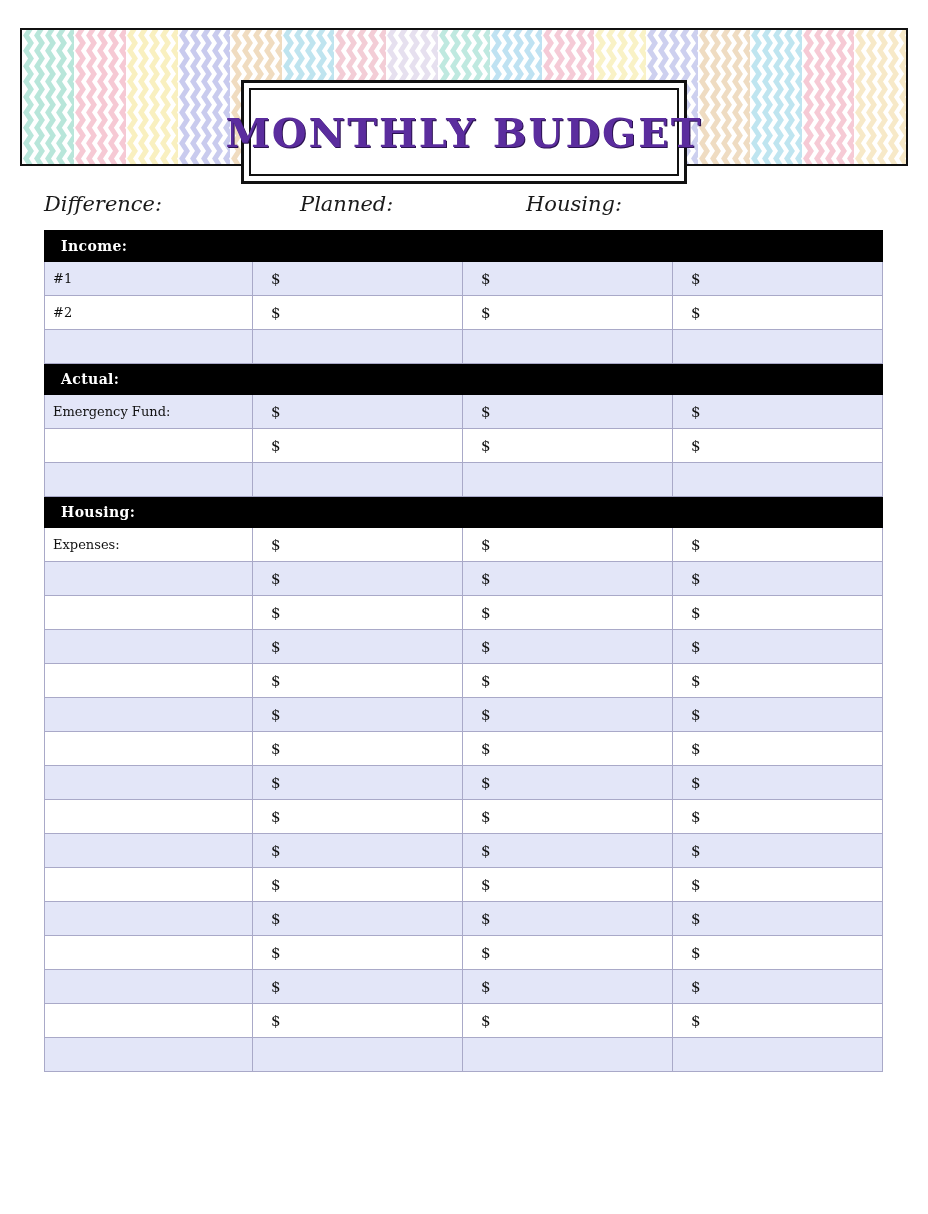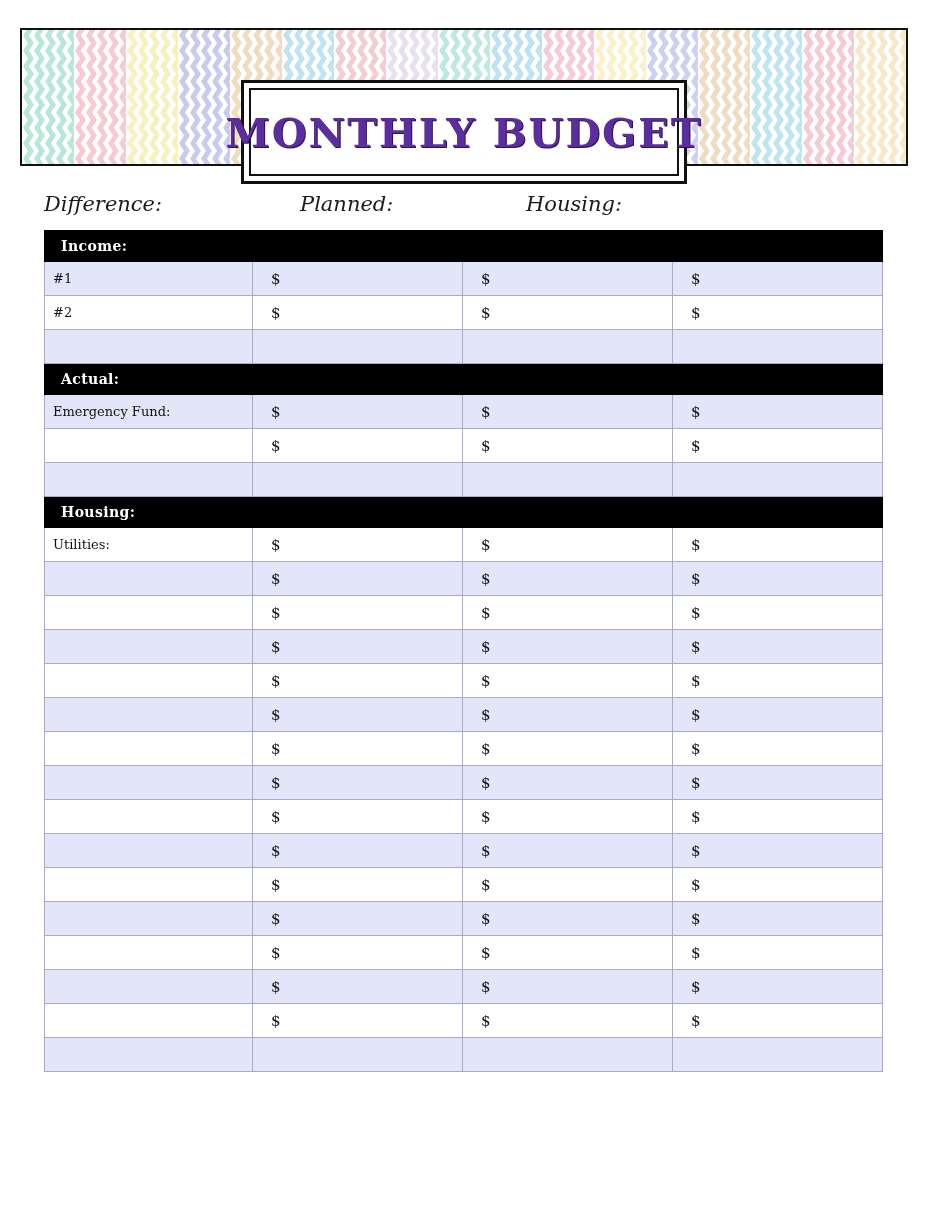--- a/index.html
+++ b/index.html
@@ -397,21 +397,21 @@
           <td class="val"></td>
           <td class="val"></td>
         </tr>
         <tr class="section">
           <td class="label">Housing:</td>
           <td></td>
           <td></td>
           <td></td>
         </tr>
         <tr class="plain">
-          <td class="label">Utilities:</td>
+          <td class="label">Expenses:</td>
           <td class="val"><span class="money">$</span></td>
           <td class="val"><span class="money">$</span></td>
           <td class="val"><span class="money">$</span></td>
         </tr>
         <tr class="shade">
           <td class="label"></td>
           <td class="val"><span class="money">$</span></td>
           <td class="val"><span class="money">$</span></td>
           <td class="val"><span class="money">$</span></td>
         </tr>

